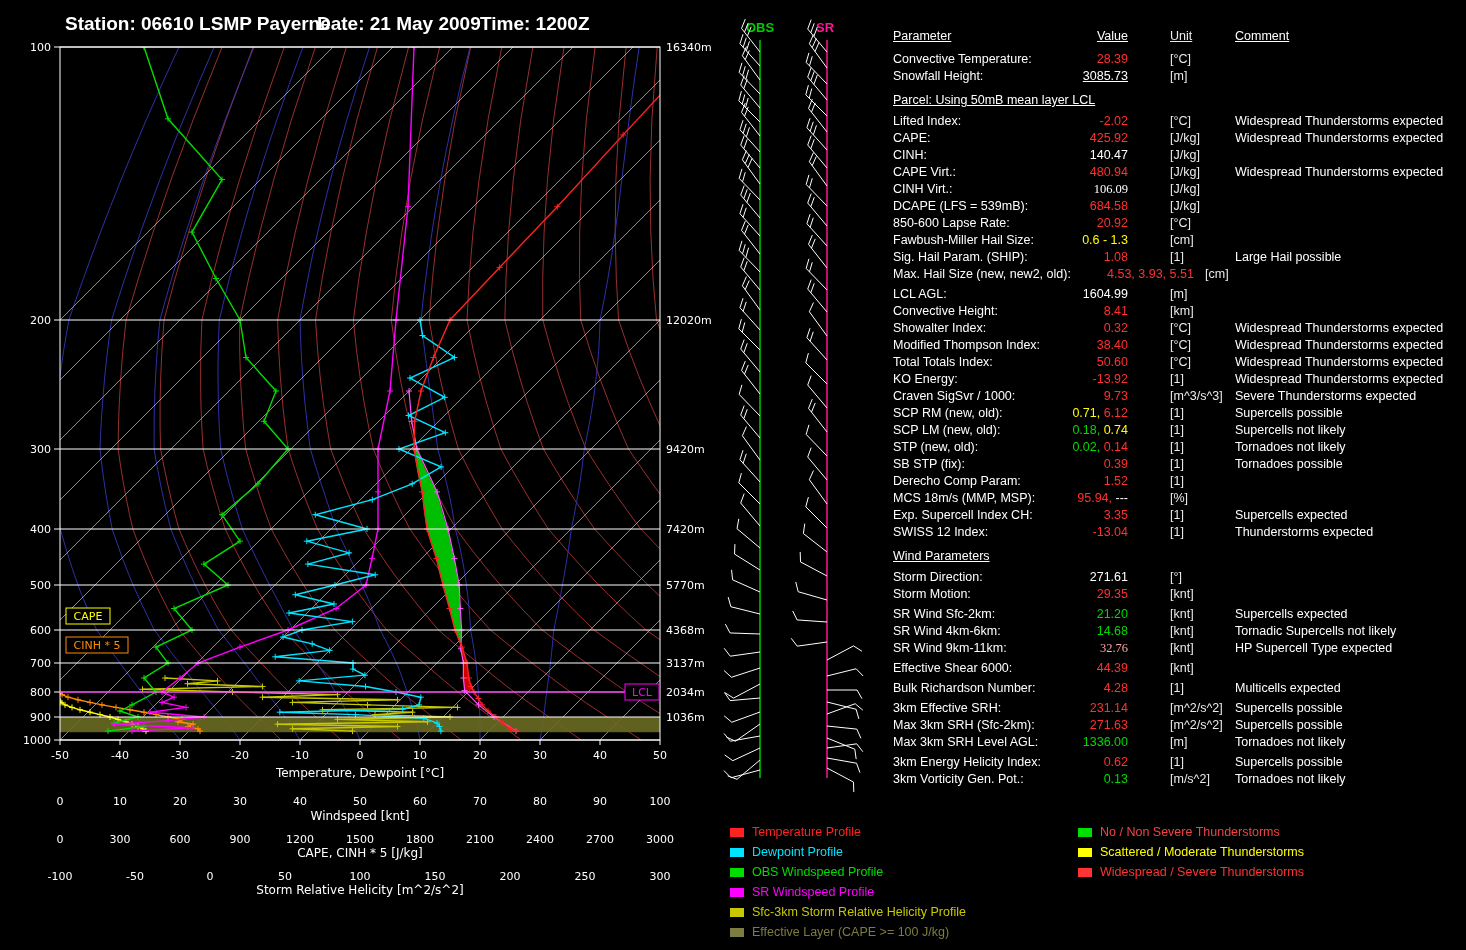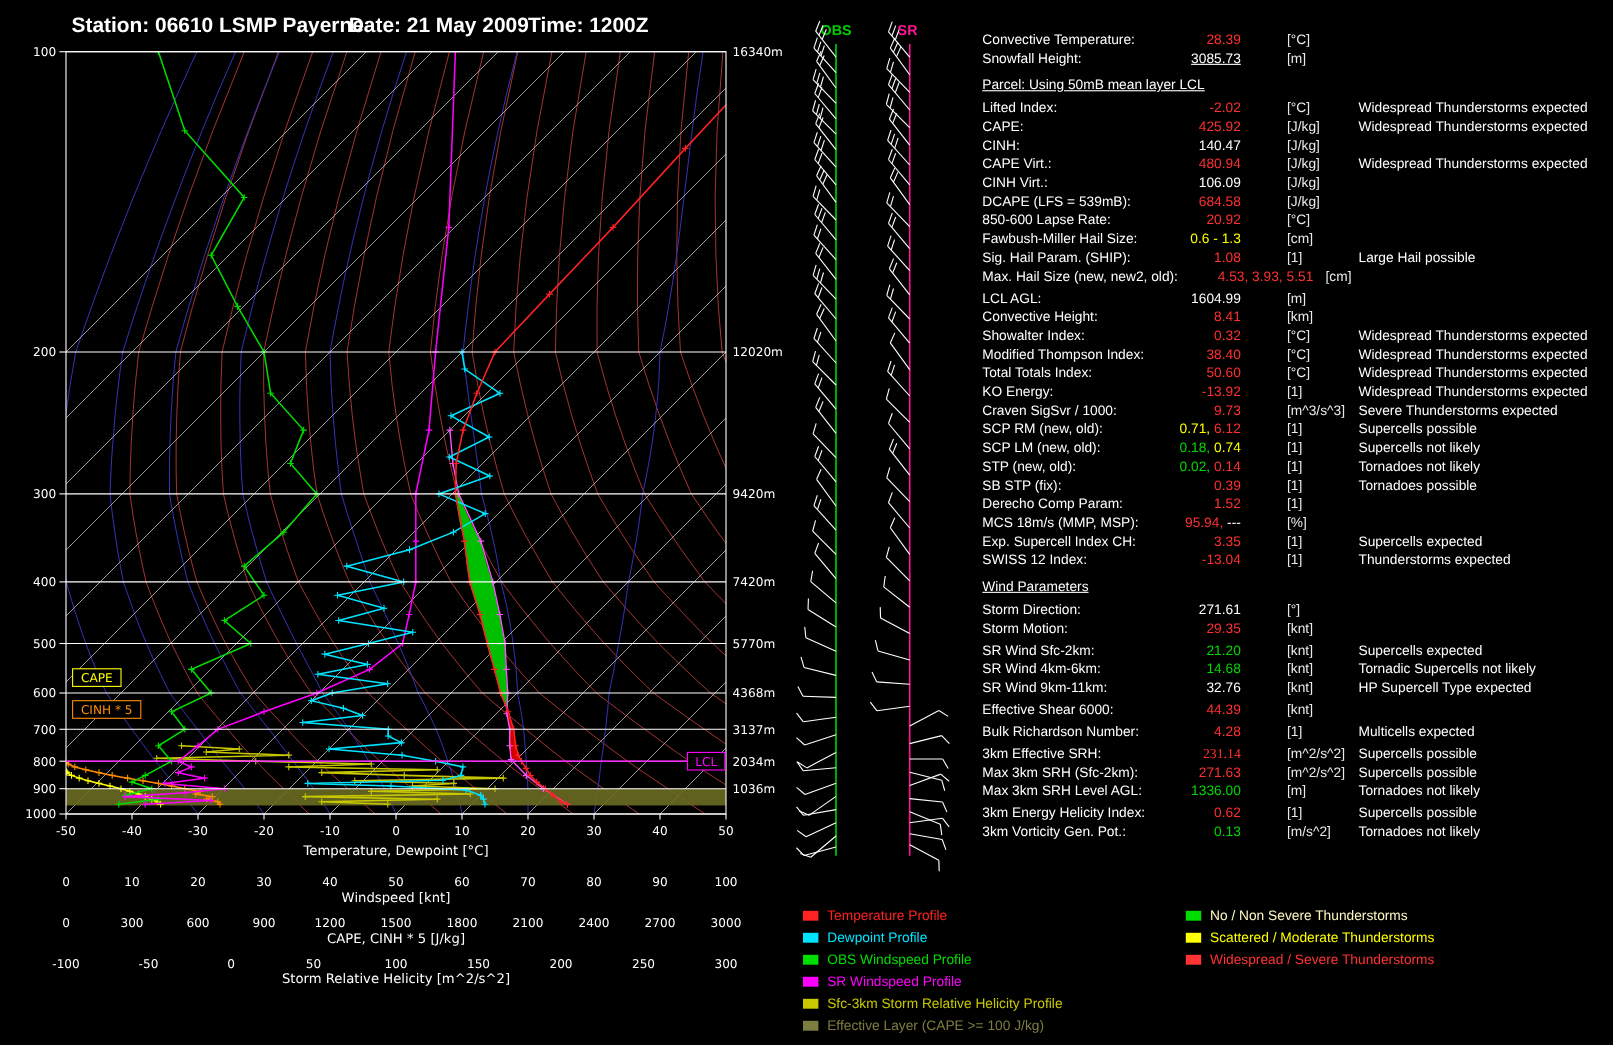--- a/index.html
+++ b/index.html
@@ -473,20 +473,26 @@
           <line x1="856.7080420622472" y1="743.8248069711981" x2="862.8425490703288" y2="751.7221371382734"></line>
           <line x1="827" y1="758" x2="856.5442325903663" y2="763.209445330008"></line>
           <line x1="856.5442325903663" y1="763.209445330008" x2="859.9380862228444" y2="772.6159195643486"></line>
           <line x1="827" y1="768" x2="853.4884277857678" y2="782.0841468835768"></line>
           <line x1="853.4884277857678" y1="782.0841468835768" x2="853.8094140027267" y2="792.0789939483658"></line>
         </g>
       </g>
     </svg>
 
   <div id="param-table">
+      <div class="trow thead">
+        <span class="c-param">Parameter</span>
+        <span class="c-value">Value</span>
+        <span class="c-unit">Unit</span>
+        <span class="c-comment">Comment</span>
+      </div>
       <div class="trow">
         <span class="c-param">Convective Temperature:</span>
         <span class="c-value"><span style="color: rgb(255, 48, 48);">28.39</span></span>
         <span class="c-unit">[°C]</span>
         <span class="c-comment"></span>
       </div>
       <div class="trow">
         <span class="c-param">Snowfall Height:</span>
         <span class="c-value"><span style="color: rgb(255, 255, 255); text-decoration: underline;">3085.73</span></span>
         <span class="c-unit">[m]</span>
@@ -512,21 +518,21 @@
         <span class="c-comment"></span>
       </div>
       <div class="trow">
         <span class="c-param">CAPE Virt.:</span>
         <span class="c-value"><span style="color: rgb(255, 48, 48);">480.94</span></span>
         <span class="c-unit">[J/kg]</span>
         <span class="c-comment">Widespread Thunderstorms expected</span>
       </div>
       <div class="trow">
         <span class="c-param">CINH Virt.:</span>
-        <span class="c-value"><span style="color: rgb(255, 255, 255);">106.09</span></span>
+        <span class="c-value"><span style="color: rgb(255, 255, 255); font-family: Liberation Serif, serif;">106.09</span></span>
         <span class="c-unit">[J/kg]</span>
         <span class="c-comment"></span>
       </div>
       <div class="trow">
         <span class="c-param">DCAPE (LFS = 539mB):</span>
         <span class="c-value"><span style="color: rgb(255, 48, 48);">684.58</span></span>
         <span class="c-unit">[J/kg]</span>
         <span class="c-comment"></span>
       </div>
       <div class="trow">
@@ -663,39 +669,39 @@
         <span class="c-comment">Supercells expected</span>
       </div>
       <div class="trow">
         <span class="c-param">SR Wind 4km-6km:</span>
         <span class="c-value"><span style="color: rgb(0, 216, 0);">14.68</span></span>
         <span class="c-unit">[knt]</span>
         <span class="c-comment">Tornadic Supercells not likely</span>
       </div>
       <div class="trow">
         <span class="c-param">SR Wind 9km-11km:</span>
-        <span class="c-value"><span style="color: #ffffff;">32.76</span></span>
+        <span class="c-value"><span style="color: #fca5a5; font-family: Liberation Serif, serif;">32.76</span></span>
         <span class="c-unit">[knt]</span>
         <span class="c-comment">HP Supercell Type expected</span>
       </div>
       <div class="trow gap">
         <span class="c-param">Effective Shear 6000:</span>
         <span class="c-value"><span style="color: rgb(255, 48, 48);">44.39</span></span>
         <span class="c-unit">[knt]</span>
         <span class="c-comment"></span>
       </div>
       <div class="trow gap">
         <span class="c-param">Bulk Richardson Number:</span>
         <span class="c-value"><span style="color: rgb(255, 48, 48);">4.28</span></span>
         <span class="c-unit">[1]</span>
         <span class="c-comment">Multicells expected</span>
       </div>
       <div class="trow gap">
         <span class="c-param">3km Effective SRH:</span>
-        <span class="c-value"><span style="color: rgb(255, 48, 48); font-family: Liberation Serif, serif;">231.14</span></span>
+        <span class="c-value"><span style="color: rgb(255, 48, 48);">231.14</span></span>
         <span class="c-unit">[m^2/s^2]</span>
         <span class="c-comment">Supercells possible</span>
       </div>
       <div class="trow">
         <span class="c-param">Max 3km SRH (Sfc-2km):</span>
         <span class="c-value"><span style="color: rgb(255, 48, 48);">271.63</span></span>
         <span class="c-unit">[m^2/s^2]</span>
         <span class="c-comment">Supercells possible</span>
       </div>
       <div class="trow">
@@ -740,21 +746,21 @@
         <span style="color: rgb(200, 200, 0);">Sfc-3km Storm Relative Helicity Profile</span>
       </div>
       <div class="legend-row">
         <span class="legend-swatch" style="background: rgb(125, 125, 66);"></span>
         <span style="color: rgb(125, 125, 66);">Effective Layer (CAPE &gt;= 100 J/kg)</span>
       </div>
     </div>
   <div id="legend-right">
       <div class="legend-row">
         <span class="legend-swatch" style="background: rgb(0, 221, 0);"></span>
-        <span style="color: #fef9c3; text-align: right;">No / Non Severe Thunderstorms</span>
+        <span style="color: #ef4444; text-align: right;">No / Non Severe Thunderstorms</span>
       </div>
       <div class="legend-row">
         <span class="legend-swatch" style="background: rgb(255, 255, 0);"></span>
         <span style="color: rgb(255, 255, 0);">Scattered / Moderate Thunderstorms</span>
       </div>
       <div class="legend-row">
         <span class="legend-swatch" style="background: rgb(255, 51, 51);"></span>
         <span style="color: rgb(255, 51, 51);">Widespread / Severe Thunderstorms</span>
       </div>
     </div>

